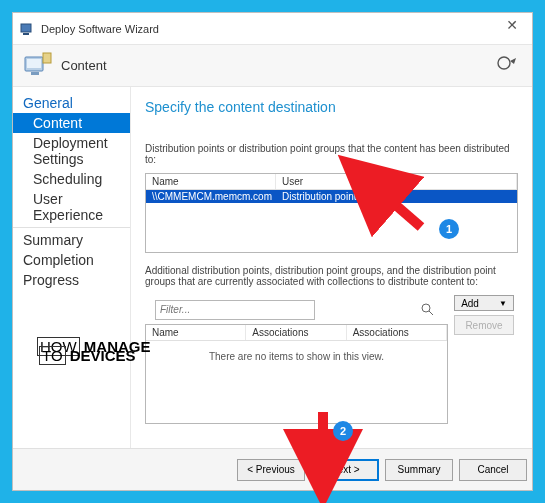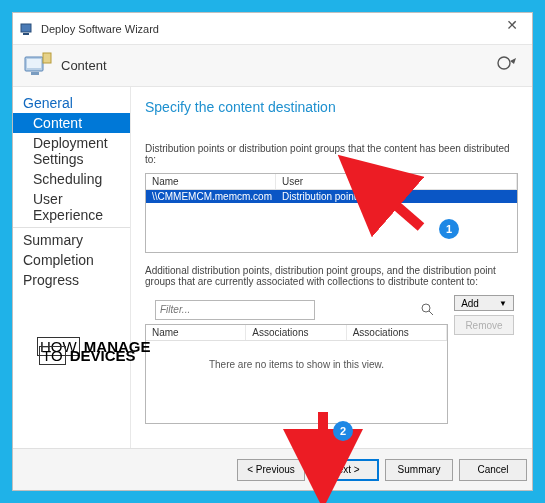--- a/index.html
+++ b/index.html
@@ -47,21 +47,21 @@
   .filter-wrap { position:relative; flex:1; }
   .filter-search { position:absolute; right:4px; top:3px; }
   .add-btn { width:60px; height:16px; border:1px solid #a0a0a0; background:#efefef; font-size:10px;
      display:flex; align-items:center; justify-content:center; gap:20px;}
   .add-btn .caret { font-size:8px; }
   .remove-btn { width:60px; height:20px; border:1px solid #c8c8c8; background:#f2f2f2; color:#b0b0b0; font-size:10px;
      display:flex; align-items:center; justify-content:center;}
   .grid2 {
     border:1px solid #b7b7b7; height: 100px; font-size:10px; display:flex; flex-direction:column;
   }
-  .grid2 .empty { flex:1; display:flex; align-items:flex-start; justify-content:center; padding-top:18px; color:#555;text-align:center;}
+  .grid2 .empty { flex:1; display:flex; align-items:flex-start; justify-content:center; padding-top:10px; color:#555;text-align:center;}
   .side-logo { position:absolute; left: 24px; top: 329px; font-size:15px; line-height:9px; }
   .side-logo b { font-weight:800; }
   .footer {
     height: 42px; border-top: 1px solid #e0e0e0; background:#f5f5f5;
     display:flex; align-items:center; justify-content:flex-end; padding-right:5px; gap:6px;
   }
   .footer .btn {
     width: 68px; height: 22px; border:1px solid #a0a0a0; background:#efefef; font-size:10px;
     display:flex; align-items:center; justify-content:center;
   }

